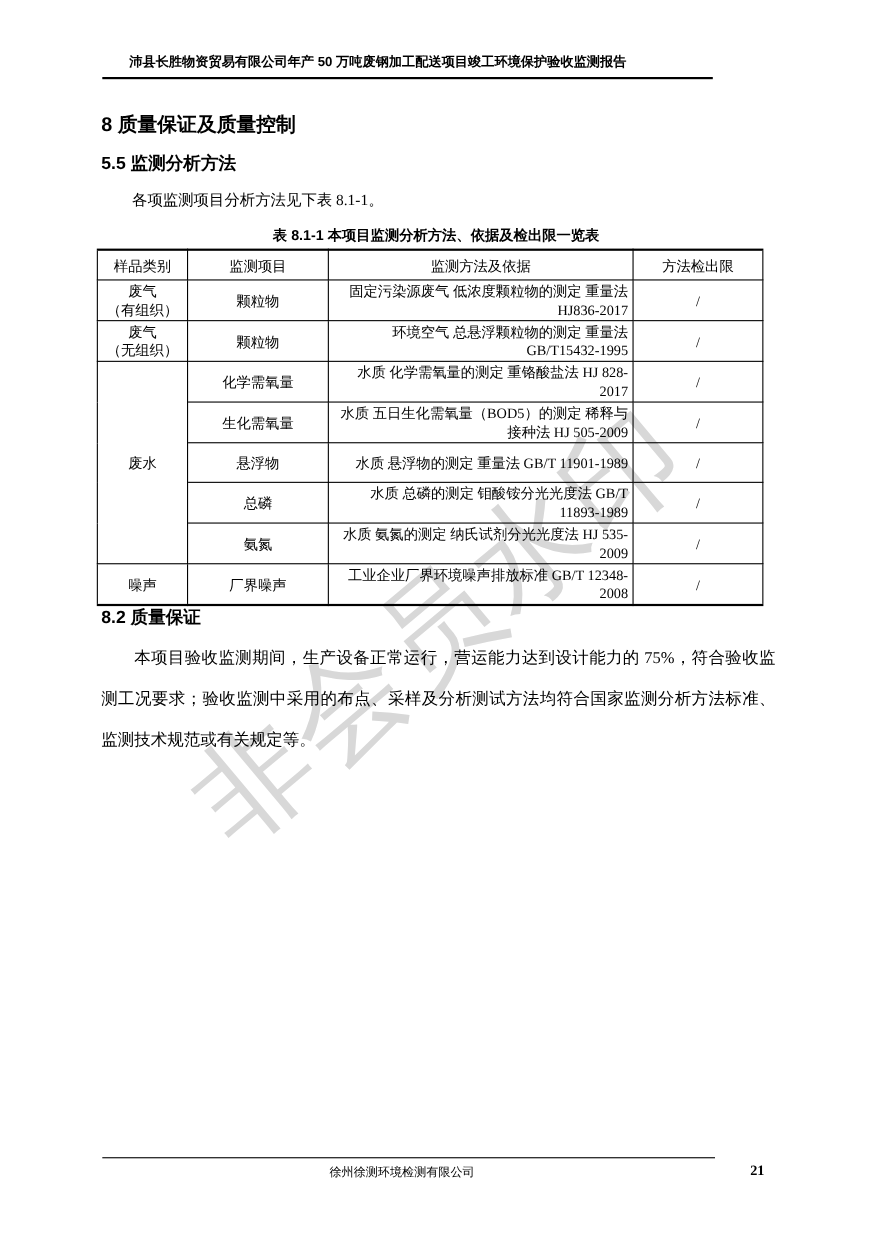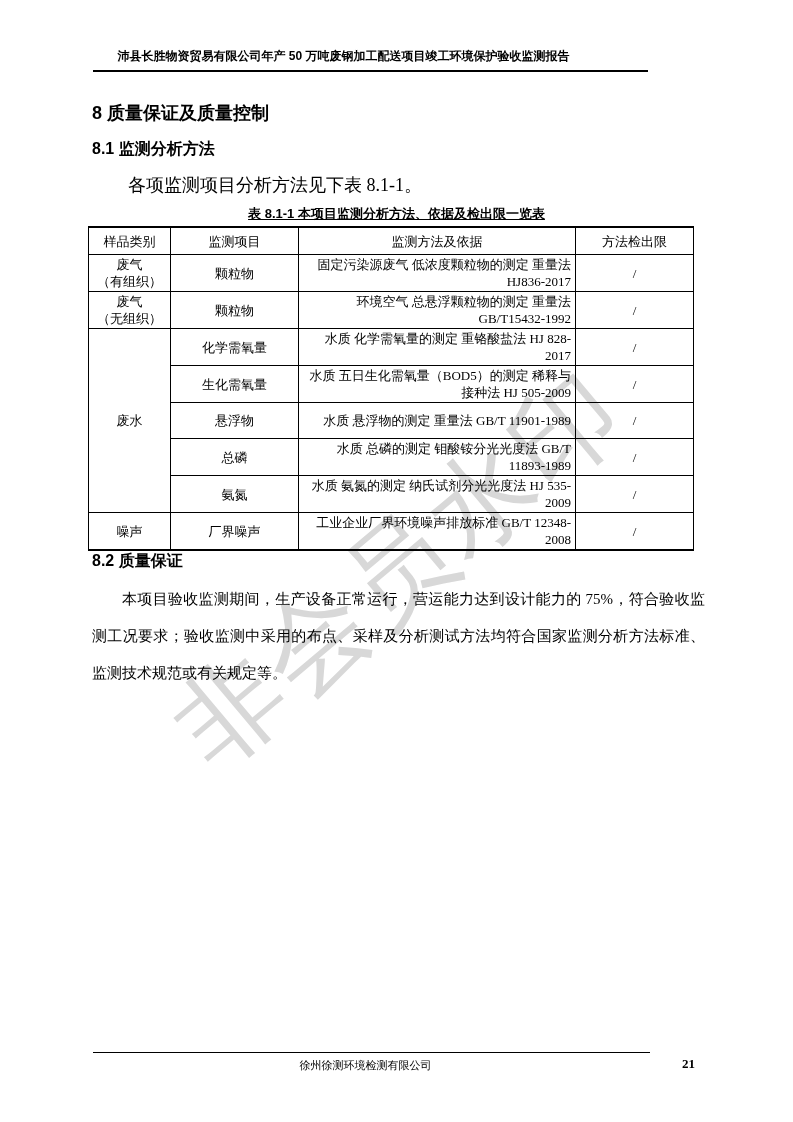--- a/index.html
+++ b/index.html
@@ -30,25 +30,25 @@
     font-family:"Liberation Sans","DejaVu Sans",sans-serif;
     font-weight:bold; font-size:18px;
   }
   .sec-title {
     left:92px;
     font-family:"Liberation Sans","DejaVu Sans",sans-serif;
     font-weight:bold; font-size:16px;
   }
   .sec-81 { top:139px; }
   .sec-82 { top:551px; }
-  .intro { left:92px; top:173px; width:613px; font-size:18px; text-indent:2em; }
+  .intro { left:92px; top:173px; width:613px; font-size:14px; text-indent:2em; }
   .table-caption {
     left:0; top:205px; width:793px; text-align:center;
     font-family:"Liberation Sans","DejaVu Sans",sans-serif;
-    font-weight:bold; font-size:13px;text-decoration:underline;
+    font-weight:bold; font-size:13px;
   }
   
   table.methods {
     position:absolute; left:88px; top:226px; width:605px; z-index:1;
     border-collapse:collapse; table-layout:fixed;
     font-size:13px; line-height:17px;
     border-top:2.5px solid #000; border-bottom:2.5px solid #000;
   }
   table.methods td, table.methods th { border:1px solid #000; padding:1px 4px; vertical-align:middle; background:transparent;margin-top:20px; }
   table.methods th { font-weight:normal; text-align:center; height:24px; }
@@ -75,21 +75,21 @@
 
 <div class="page">
 
   <div class="watermark">非会员水印</div>
 
   <div class="layer doc-header">沛县长胜物资贸易有限公司年产 50 万吨废钢加工配送项目竣工环境保护验收监测报告</div>
   <div class="layer header-rule"></div>
 
   <div class="layer chapter-title">8 质量保证及质量控制</div>
 
-  <div class="layer sec-title sec-81">8.1 监测分析方法</div>
+  <div class="layer sec-title sec-81">5.5 监测分析方法</div>
   <div class="layer intro">各项监测项目分析方法见下表 8.1-1。</div>
 
   <div class="layer table-caption">表 8.1-1 本项目监测分析方法、依据及检出限一览表</div>
 
   <table class="methods">
     <colgroup>
       <col style="width:82px">
         <col style="width:128px">
         <col style="width:277px">
         <col style="width:118px">
@@ -111,21 +111,21 @@
         <td class="c">颗粒物</td>
         <td class="method">固定污染源废气 低浓度颗粒物的测定 重量法 HJ836-2017</td>
         <td class="c">/</td>
       </tr>
       <tr>
         <td class="c">
           <span class="cat-line">废气</span>
           <span class="cat-line">（无组织）</span>
         </td>
         <td class="c">颗粒物</td>
-        <td class="method">环境空气 总悬浮颗粒物的测定 重量法 GB/T15432-1992</td>
+        <td class="method">环境空气 总悬浮颗粒物的测定 重量法 GB/T15432-1995</td>
         <td class="c">/</td>
       </tr>
       <tr>
         <td class="c" rowspan="5">废水</td>
         <td class="c">化学需氧量</td>
         <td class="method">水质 化学需氧量的测定 重铬酸盐法 HJ 828-2017</td>
         <td class="c">/</td>
       </tr>
       <tr>
         <td class="c">生化需氧量</td>

